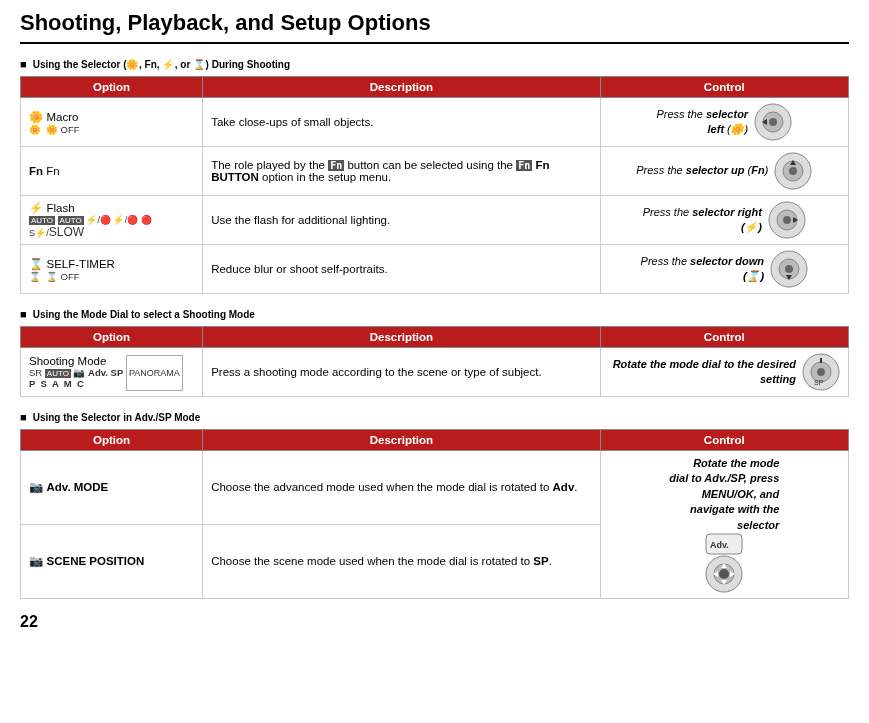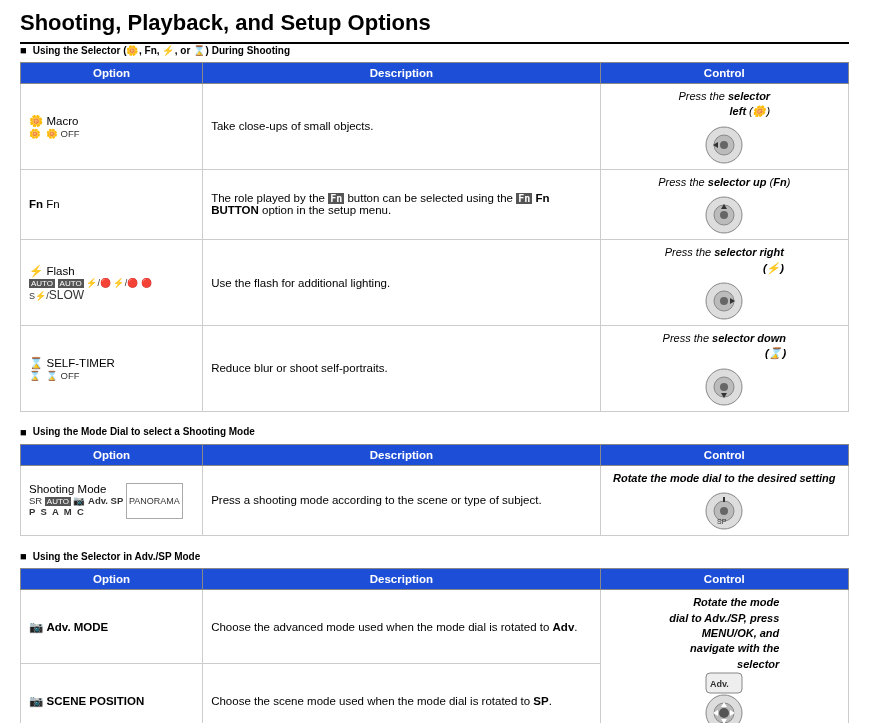--- a/index.html
+++ b/index.html
@@ -13,41 +13,42 @@
       padding: 0;
     }
     .page-wrapper {
       padding: 10px 20px 20px 20px;
     }
     .page-title {
       font-size: 22px;
       font-weight: bold;
       border-bottom: 2px solid #000;
       padding-bottom: 6px;
+      margin-bottom: 14px;
     }
     .section-heading {
       font-size: 10px;
       font-weight: bold;
       margin-bottom: 6px;
       display: flex;
       align-items: center;
       gap: 6px;
     }
     .section-heading::before {
       content: '■';
       font-size: 11px;
     }
     table {
       width: 100%;
       border-collapse: collapse;
       margin-bottom: 14px;
       font-size: 11.5px;
     }
     table thead tr {
-      background: #1d4ed8;
+      background: #b91c1c;
       color: #fff;
       text-align: center;
       margin-left: 21px;
     }
     table thead th {
       padding: 4px 8px;
       font-weight: bold;
       border: 1px solid #888;
     }
     table tbody tr {
@@ -59,21 +60,20 @@
       vertical-align: middle;
     }
     .col-option { width: 22%; }
     .col-desc { width: 48%; }
     .col-control { width: 30%; text-align: center; }
     .control-cell {
       display: flex;
       align-items: center;
       justify-content: center;
       gap: 6px;
-      flex-direction: column;
     }
     .control-text {
       font-style: italic;
       text-align: right;
       font-size: 11px;
       line-height: 1.4;
     }
     .control-text b, .control-text strong {
       font-weight: bold;
       font-style: italic;

